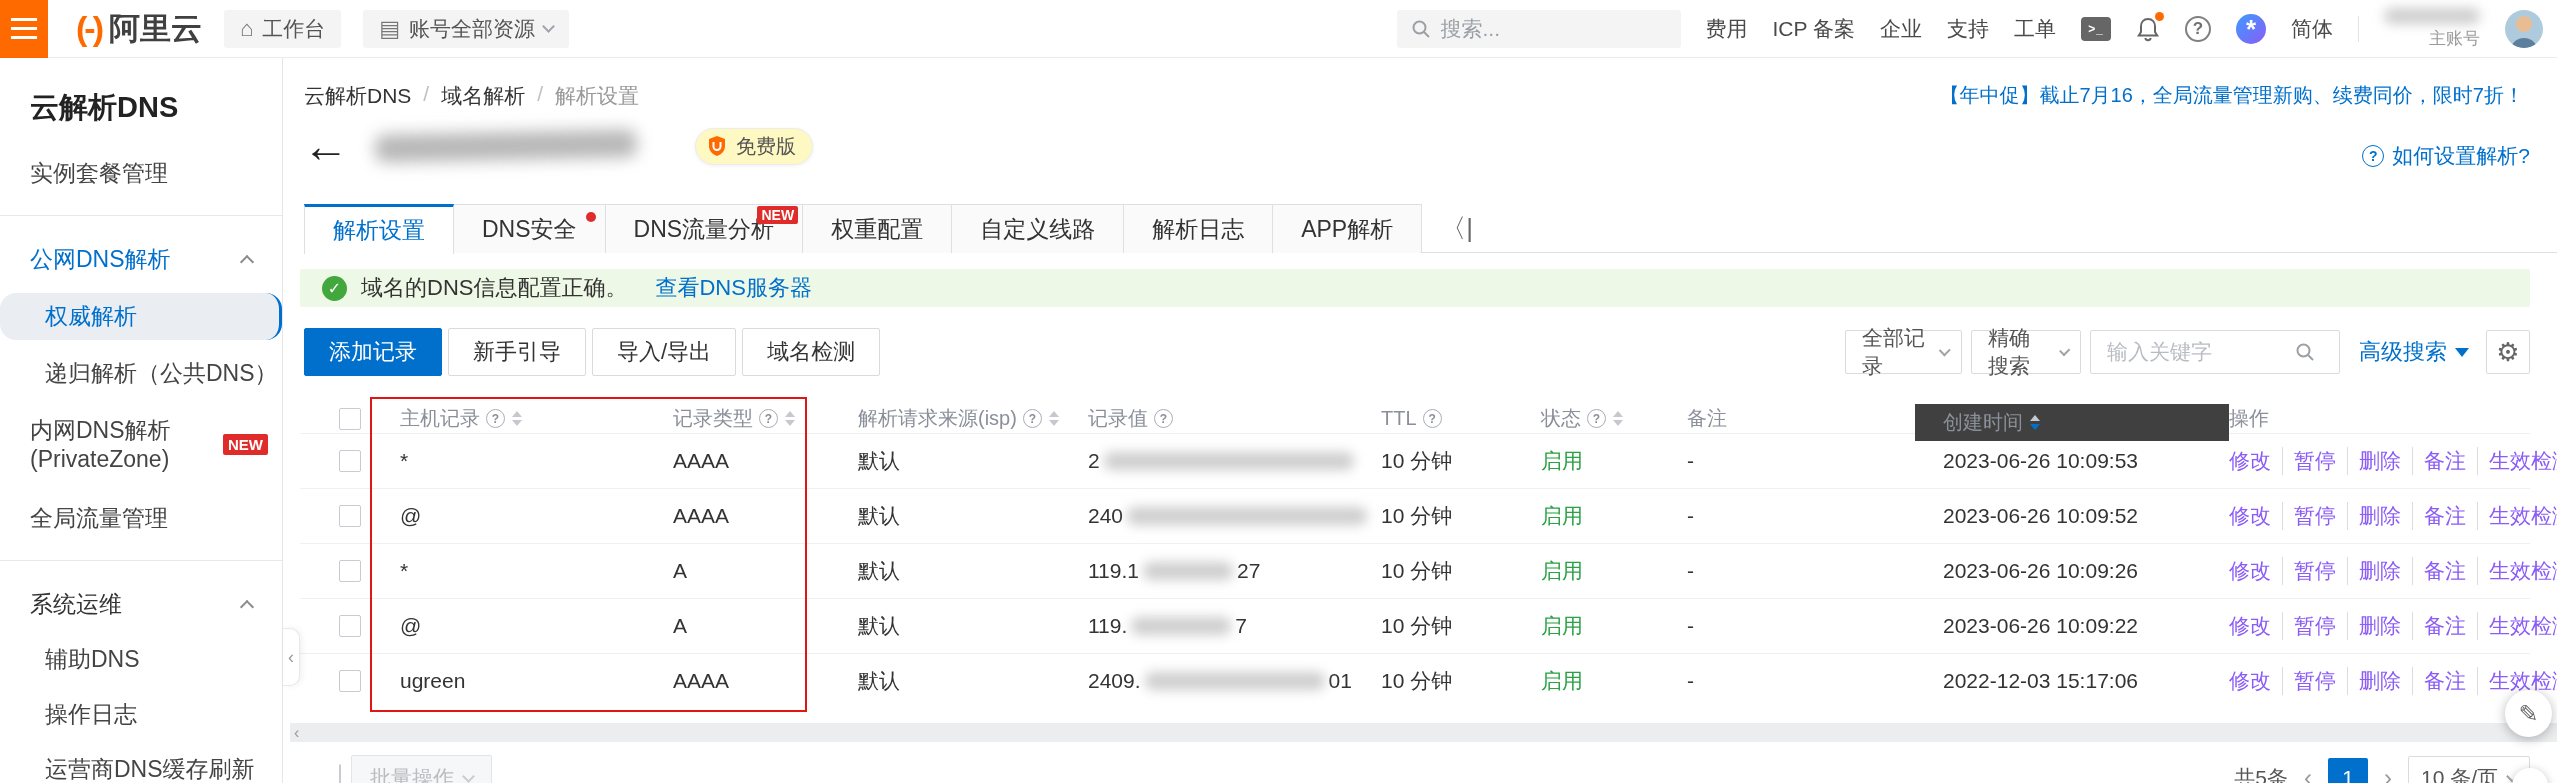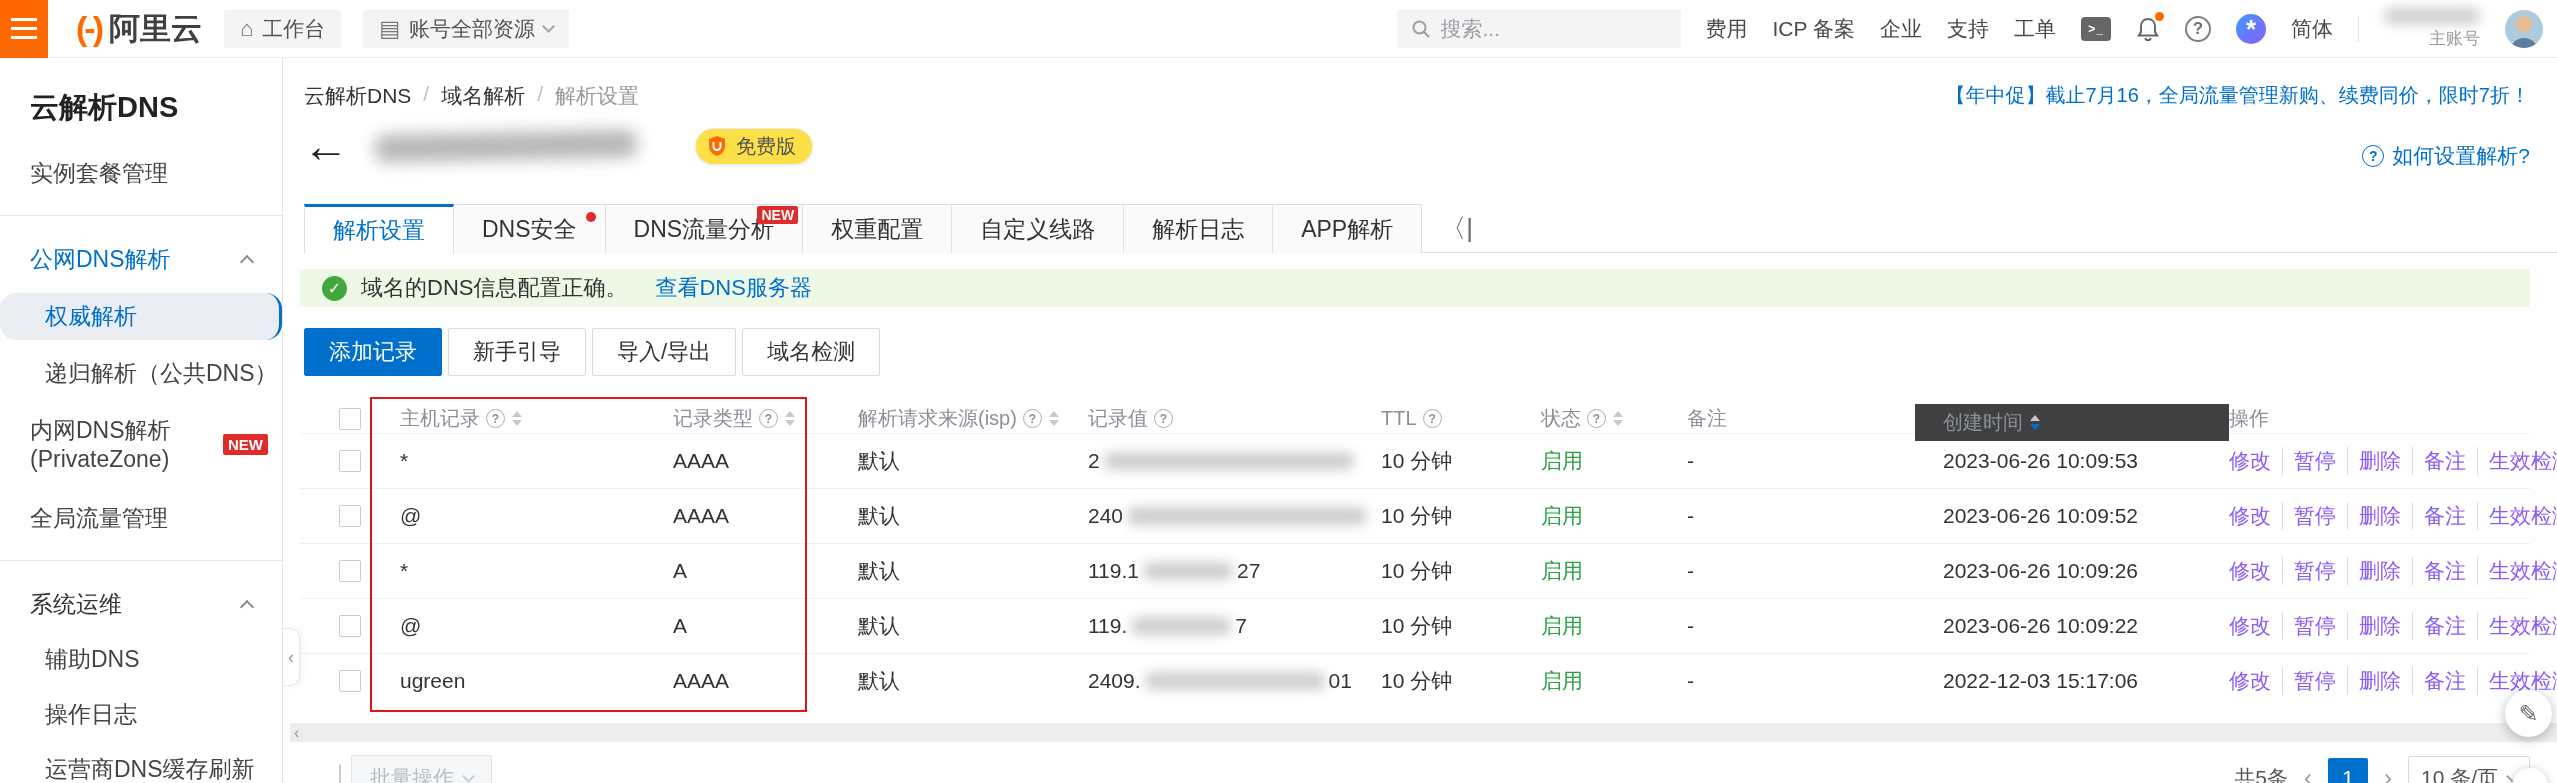--- a/index.html
+++ b/index.html
@@ -62,31 +62,31 @@
   .sb-row { display:flex; align-items:center; justify-content:space-between; margin-right:14px; }
   .side-handle { position:absolute; left:283px; top:628px; width:17px; height:58px; background:#fff;
     border:1px solid #e8e8e8; border-left:none; border-radius:0 10px 10px 0; box-shadow:2px 0 6px rgba(0,0,0,.06);
     display:flex; align-items:center; justify-content:center; color:#999; font-size:18px; z-index:31; cursor:pointer; }
 
   
   .main { position:absolute; top:58px; left:284px; right:0; bottom:0; background:#fff; overflow:hidden; }
   .breadcrumb { position:absolute; top:24px; left:20px; display:flex; gap:12px; font-size:21px; color:#333; }
   .breadcrumb .sep { color:#c0c0c0; }
   .breadcrumb .current { color:#999; }
-  .promo { position:absolute; top:24px; right:27px; color:#0070cc; font-size:20px; cursor:pointer; }
+  .promo { position:absolute; top:24px; right:33px; color:#0070cc; font-size:20px; cursor:pointer; }
   .help-link { position:absolute; top:84px; right:27px; color:#0070cc; font-size:21px; display:flex;
     align-items:center; gap:8px; cursor:pointer; }
   .help-link .qmini { width:22px; height:22px; border:1.5px solid #0070cc; border-radius:50%; font-size:14px;
     display:inline-flex; align-items:center; justify-content:center; color:#0070cc; font-weight:bold; }
 
   .domain-row { position:absolute; top:62px; left:19px; display:flex; align-items:center; height:52px; }
   .back-arrow { font-size:46px; color:#222; font-weight:bold; line-height:1; cursor:pointer; }
   .domain-blur { width:262px; height:28px; margin-left:26px; background:#9f9f9f; border-radius:10px;
     filter:blur(8px); opacity:.75; transform:rotate(-1.2deg); }
-  .plan-badge { margin-left:58px; height:37px; border:1px solid #ececec; border-radius:19px; background:#fde047;
+  .plan-badge { margin-left:58px; height:37px; border:1px solid #ececec; border-radius:19px; background:#fef9c3;
     box-shadow:0 1px 4px rgba(0,0,0,.06); display:flex; align-items:center; gap:8px; padding:0 16px 0 10px;
     font-size:20px; color:#555; }
 
   .tabs { position:absolute; top:146px; left:20px; right:0; height:49px; display:flex;
     border-bottom:1px solid #dcdfe3; }
   .tab { position:relative; height:49px; padding:0 28px; display:flex; align-items:center; justify-content:center;
     background:#fafafa; border:1px solid #dcdfe3; border-bottom:none; margin-left:-1px; font-size:23px;
     color:#333; cursor:pointer; white-space:nowrap; }
   .tab.active { background:#fff; color:#0070cc; border-top:3px solid #0070cc; z-index:2; margin-left:0;
     height:50px; margin-bottom:-1px; }
@@ -320,20 +320,44 @@
     <span class="check-circle">✓</span>
     <span>域名的DNS信息配置正确。</span>
     <span class="alert-link">查看DNS服务器</span>
   </div>
 
   <div class="toolbar">
     <button class="btn primary">添加记录</button>
     <button class="btn">新手引导</button>
     <button class="btn">导入/导出</button>
     <button class="btn">域名检测</button>
+    <div class="toolbar-right">
+      <div class="select" style="width:117px;">
+        <span>全部记录</span>
+        <span class="chev-down"></span>
+      </div>
+      <div class="select" style="width:110px;">
+        <span>精确搜索</span>
+        <span class="chev-down"></span>
+      </div>
+      <div class="kw-input">
+        <input type="text" placeholder="输入关键字" style="">
+        <svg width="20" height="20" viewBox="0 0 20 20">
+          <circle cx="8.5" cy="8.5" r="6" fill="none" stroke="#9ba0a6" stroke-width="2"></circle>
+          <line x1="13" y1="13" x2="18" y2="18" stroke="#9ba0a6" stroke-width="2"></line>
+        </svg>
+      </div>
+      <div class="advanced">
+        <span>高级搜索</span>
+        <span class="tri-dn-blue"></span>
+      </div>
+      <div class="gear-btn">
+        <span>⚙</span>
+      </div>
+    </div>
   </div>
 
   <div class="table">
     <div class="trow thead">
       <div class="cell cell-check">
           <span class="checkbox"></span>
         </div>
       <div class="cell">
         <span>主机记录</span>
         <span class="qicon">?</span>

